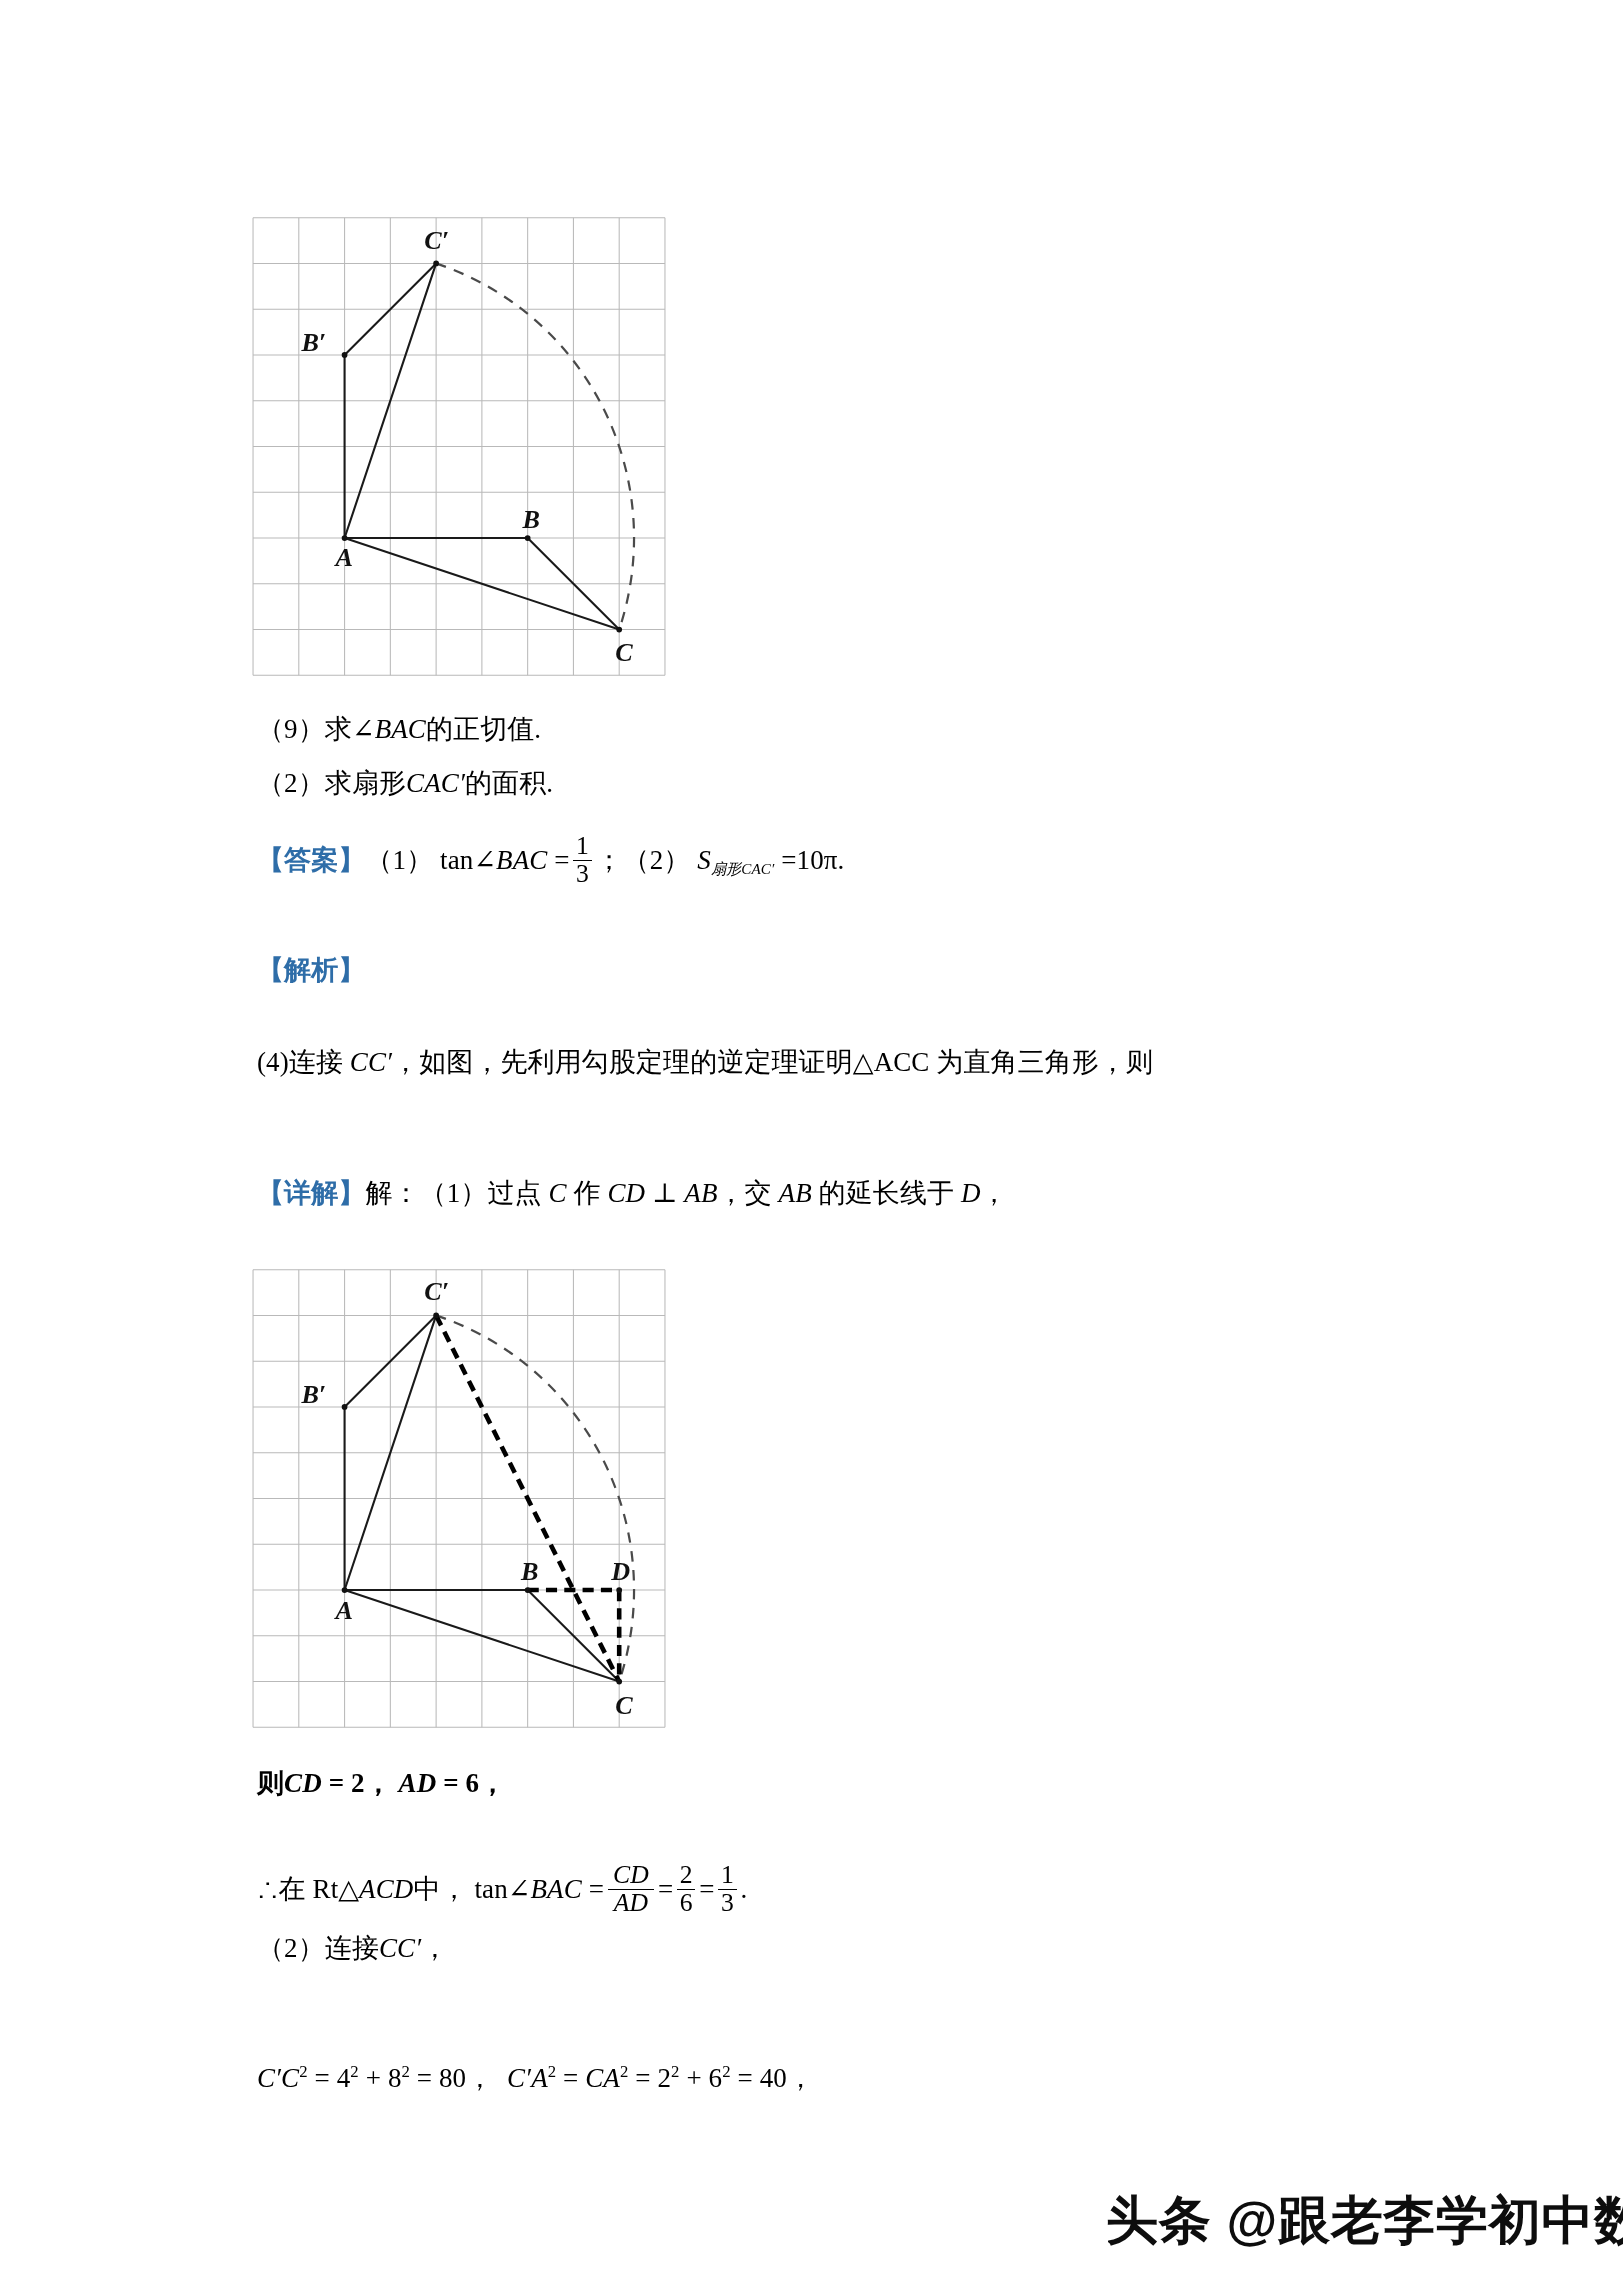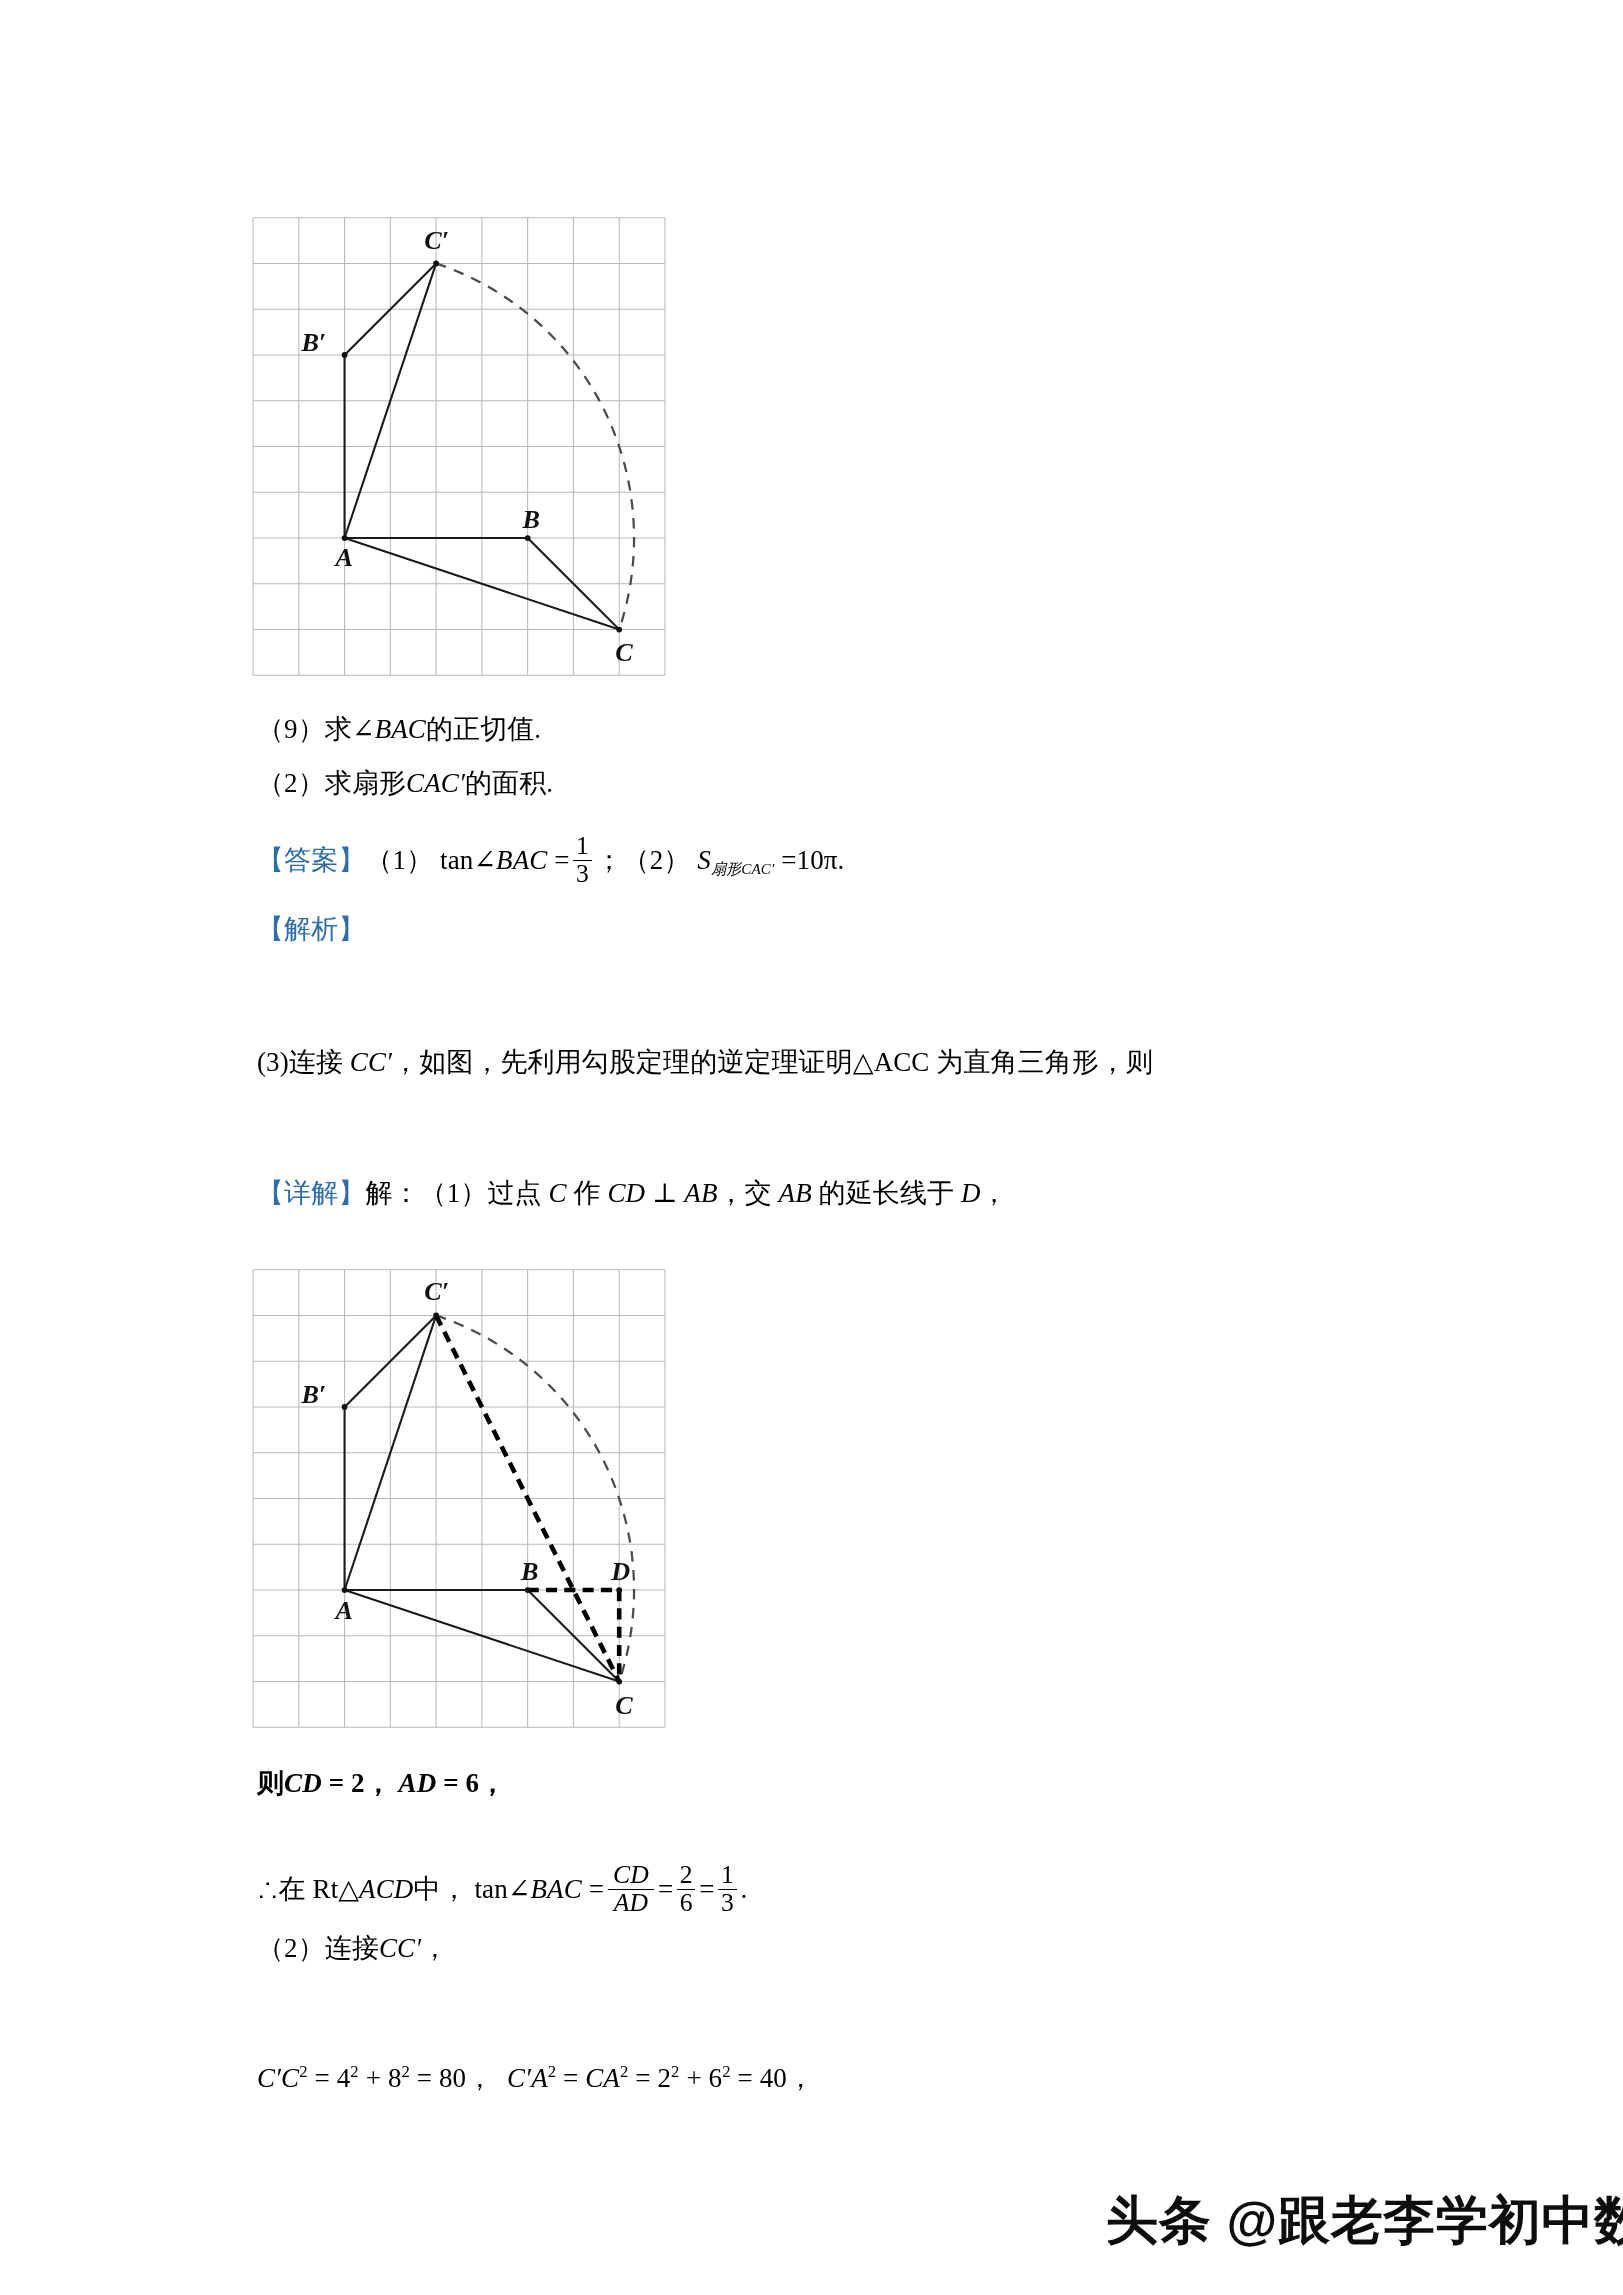--- a/index.html
+++ b/index.html
@@ -16,21 +16,21 @@
   .line {
     position:absolute;
     font-size:27px;
     line-height:1.25;
     letter-spacing:0.1px;
     white-space:nowrap;
   }
   .cn { font-family:"Liberation Serif","DejaVu Serif",serif; }
   .mi { font-style:italic; font-family:"Liberation Serif","DejaVu Serif",serif; }
   .mu { font-style:normal; }
-  .tag { color:#2E6DA8; font-weight:400; }
+  .tag { color:#2E6DA8; font-weight:700;margin-top:41px; }
 
   sup.pw { font-size:0.62em; vertical-align:super; font-style:normal; }
   sub.sb { font-size:0.56em; vertical-align:-0.32em; font-style:italic; }
   .prime { font-style:italic; }
 
   
   .frac {
     display:inline-block;
     vertical-align:-0.48em;
     text-align:center;
@@ -119,21 +119,21 @@
   </div>
 
   <div class="line cn" style="left:257px; top:833px;">
     <span class="tag">【答案】</span><span>（1）</span>&nbsp;<span class="mu">tan</span><span class="mi">∠BAC</span>&nbsp;<span>=</span><span class="frac"><span class="num">1</span><span class="den">3</span></span><span>；</span><span>（2）</span>&nbsp;<span class="mi">S</span><sub class="sb">扇形CAC′</sub>&nbsp;<span>=</span><span>10π</span><span>.</span>
   </div>
 
   <div class="line cn tag" style="left:257px; top:913px;">【解析】</div>
 
 
   <div class="line cn" style="left:257px; top:1046px;">
-    <span>(3)连接 </span><span class="mi">CC′</span><span>，如图，先利用勾股定理的逆定理证明△ACC 为直角三角形，则</span>
+    <span>(4)连接 </span><span class="mi">CC′</span><span>，如图，先利用勾股定理的逆定理证明△ACC 为直角三角形，则</span>
   </div>
 
 
   <div class="line cn" style="left:257px; top:1177px;">
     <span class="tag">【详解】</span><span>解：（1）过点 </span><span class="mi">C</span><span> 作 </span><span class="mi">CD</span>&nbsp;<span>⊥</span>&nbsp;<span class="mi">AB</span><span>，交 </span><span class="mi">AB</span><span> 的延长线于 </span><span class="mi">D</span><span>，</span>
   </div>
 
   <div class="fig" style="left:252px; top:1269px;">
     <svg id="svg-fig2" width="414" height="459" viewBox="0 0 632 702">
         <g>

